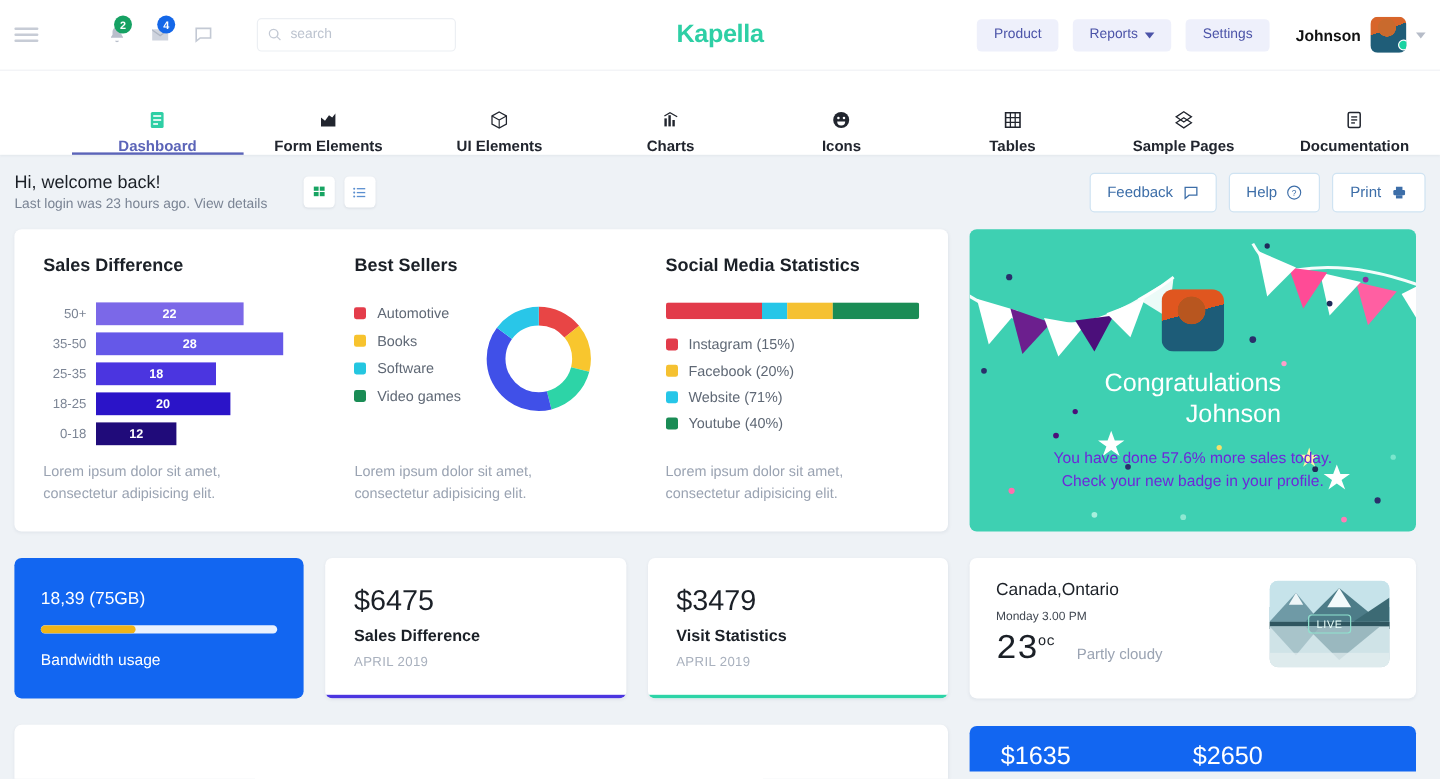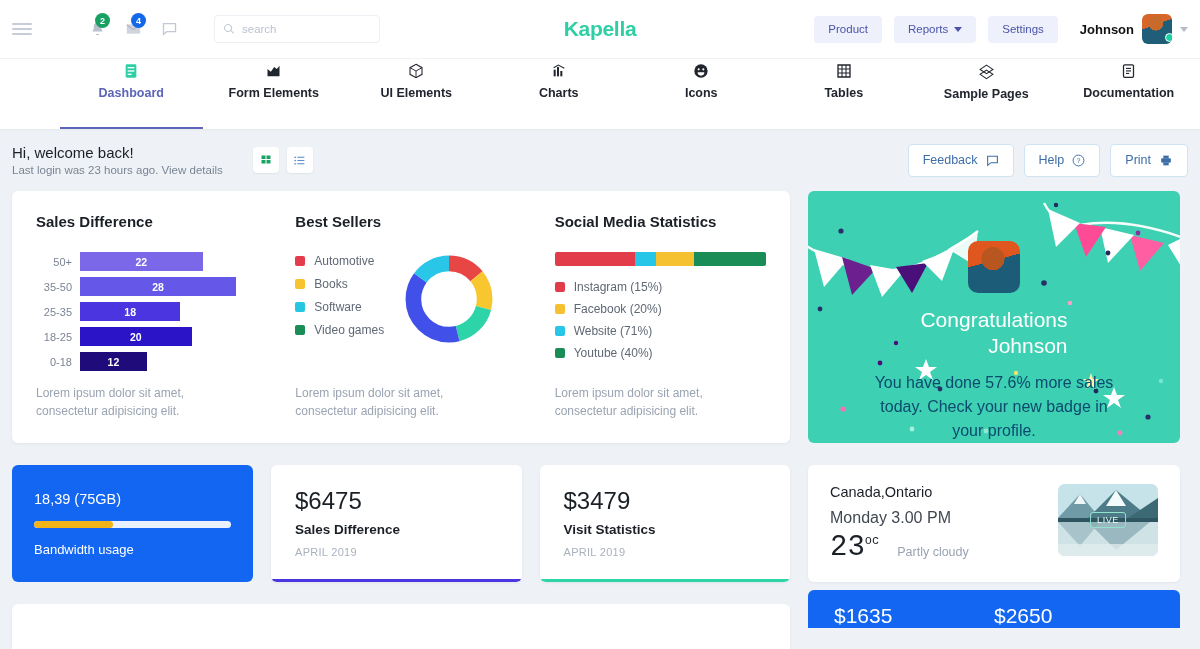--- a/index.html
+++ b/index.html
@@ -80,21 +80,21 @@
   }
   .user .dd { border-left:4px solid transparent; border-right:4px solid transparent; border-top:5px solid #b6bcc8; }
 
   
   .navtabs {
     height: 70px; background:#fff; display:flex; align-items:stretch;
     padding-left: 60px; box-shadow: 0 1px 2px rgba(20,30,60,.05);
   }
   .tab {
     width: 147px; display:flex; flex-direction:column;
-    align-items:center; justify-content:flex-start; gap:7px;
+    align-items:center; justify-content:flex-end; gap:7px;
     cursor:pointer; position:relative; padding-top: 4px;
   }
   .tab .tlabel { font-size: 12.5px; font-weight: bold; color:#21252e; }
   .tab svg { fill:#21252e; }
   .tab.active .tlabel { color:#5b64b8; }
   .tab.active svg { fill:#2ecfa5; }
   .tab.active::after {
     content:""; position:absolute; left:0; right:0; bottom:0;
     height:2px; background:#5b64b8;
   }
@@ -166,21 +166,21 @@
     background:
       radial-gradient(circle at 48% 34%, #b8561f 0 26%, transparent 27%),
       linear-gradient(165deg, #e0561f 0 40%, #1d5c78 40% 100%);
   }
   .congrats .ctitle {
     z-index:3; margin-top: 14px; text-align:right;
     font-size: 21px; color:#fff; line-height: 1.25; font-weight: normal;
   }
   .congrats .csub {
     z-index:3; margin-top: 12px; text-align:center; width: 250px;
-    font-size: 16px; color: #0c4a6e; line-height:1.5;
+    font-size: 13px; color: #6d28d9; line-height:1.5;
   }
   .congrats svg.deco { position:absolute; inset:0; width:100%; height:100%; }
 
   
   .statrow { display:flex; gap: 18px; margin-top: 22px; }
   .statcard {
     flex: 1; height: 117px; border-radius:6px; background:#fff; position:relative;
     box-shadow: 0 1px 3px rgba(20,30,60,.06); padding: 22px 24px;
     overflow: hidden;
   }
@@ -199,39 +199,39 @@
   .bwtrack { height:7px; border-radius:4px; background:#e9f1fe; overflow:hidden; }
   .bwfill { height:7px; border-radius:4px; background:#f0b418; }
 
   
   .weather {
     height: 117px; background:#fff; border-radius:6px;
     box-shadow: 0 1px 3px rgba(20,30,60,.06);
     padding: 19px 22px; display:flex; align-items:flex-start;
   }
   .wloc { font-size:14.5px; color:#1b2027; }
-  .wtime { font-size:16px; color:#414852; margin-top: 9px; }
+  .wtime { font-size:10px; color:#414852; margin-top: 9px; }
   .wtemprow { display:flex; align-items:flex-end; gap: 18px; margin-top: 6px; }
   .wtemp { font-size: 29px; color:#1b2027; line-height: 1; font-family: Liberation Mono, monospace; }
   .wtemp sup { font-size: 12px; vertical-align: super; }
   .wdesc { font-size: 12.5px; color:#9aa3b2; padding-bottom: 3px; }
   .wthumb {
     margin-left:auto; width: 100px; height: 72px; border-radius:7px; position:relative;
     overflow:hidden; flex:0 0 100px;
     background: linear-gradient(#cfe9ef 0 30%, #7fb8c6 30% 48%, #3d6a74 48% 56%, #c8dde2 56% 100%);
   }
   .wthumb .live {
     position:absolute; top: 50%; left:50%; transform:translate(-50%,-50%);
     border:1px solid #8fe3cf; color:#e8fffa; font-size:9px; letter-spacing:.6px;
     padding: 2px 6px; border-radius:3px;
   }
   .wthumb svg { position:absolute; inset:0; width:100%; height:100%; }
 
   .bluebar {
-    margin-top: 8px; height: 38px; background:#1266f1; border-radius:6px 6px 0 0;
+    margin-top: 23px; height: 38px; background:#1266f1; border-radius:6px 6px 0 0;
     display:flex; align-items:flex-end; padding: 0 26px;
   }
   .bluebar .bb { color:#fff; font-size:21px; flex:1; }
 
   .ghostcard {
     margin-top: 22px; height: 46px; background:#fff; border-radius: 6px 6px 0 0;
     box-shadow: 0 1px 3px rgba(20,30,60,.06);
   }
 </style>
 </head>

